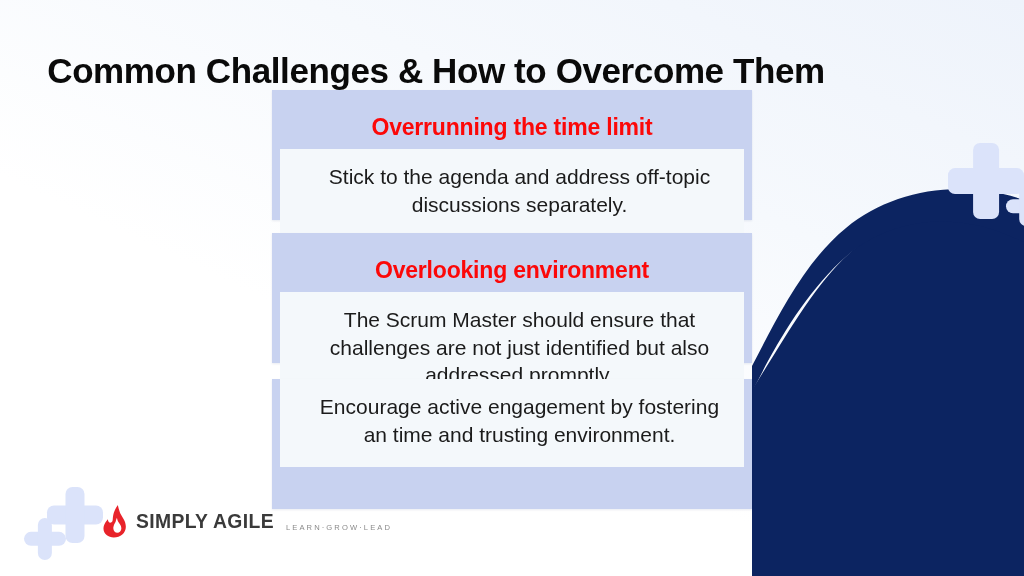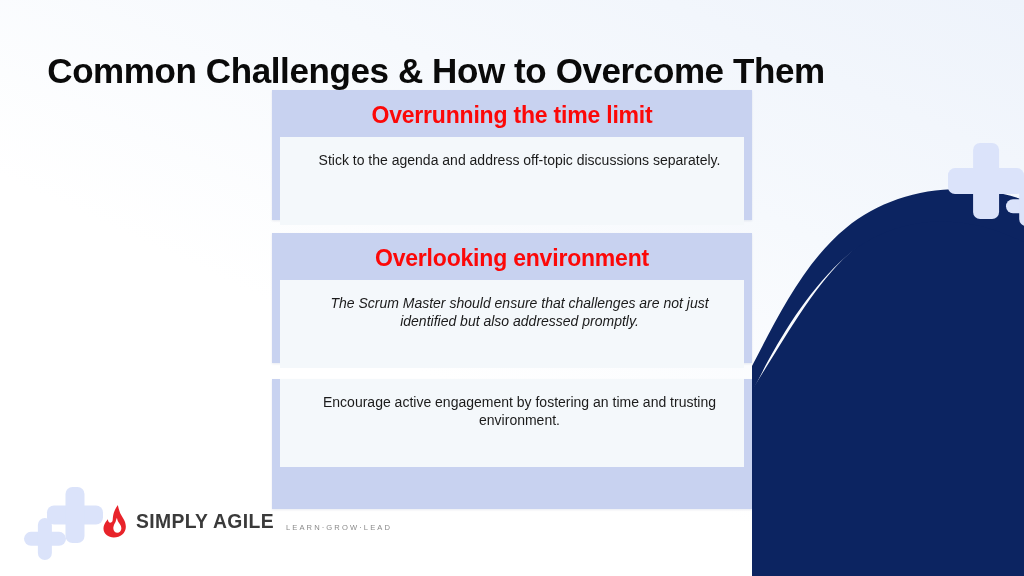--- a/index.html
+++ b/index.html
@@ -78,37 +78,37 @@
     background: #c8d2f0;
     z-index: 5;
     box-shadow: 0 1px 2px rgba(40,60,120,0.10);
   }
   .card-header {
     text-align: center;
     color: #fc0808;
     font-weight: bold;
     font-size: 23px;
     letter-spacing: -0.2px;
-    padding: 12px 10px 8px 10px;
+    padding: 24px 10px 8px 10px;
   }
   .card-body {
     margin: 0 8px 8px 8px;
     background: #f4f8fb;
     color: #1b1b1b;
-    font-size: 14px;
+    font-size: 21px;
     line-height: 1.32;
     text-align: center;
     padding: 14px 16px 0 31px;
     box-sizing: border-box;
   }
 
   #card-1 { top: 90px;  height: 130px; }
   #card-1 .card-body { height: 88px; }
   #card-2 { top: 233px; height: 130px; }
-  #card-2 .card-body { height: 88px; font-style: italic; }
+  #card-2 .card-body { height: 88px; }
   #card-3 { top: 379px; height: 130px; }
   #card-3 .card-body { height: 88px; }
 
   
   #logo {
     position: absolute;
     left: 101px;
     top: 504px;
     display: flex;
     align-items: center;

